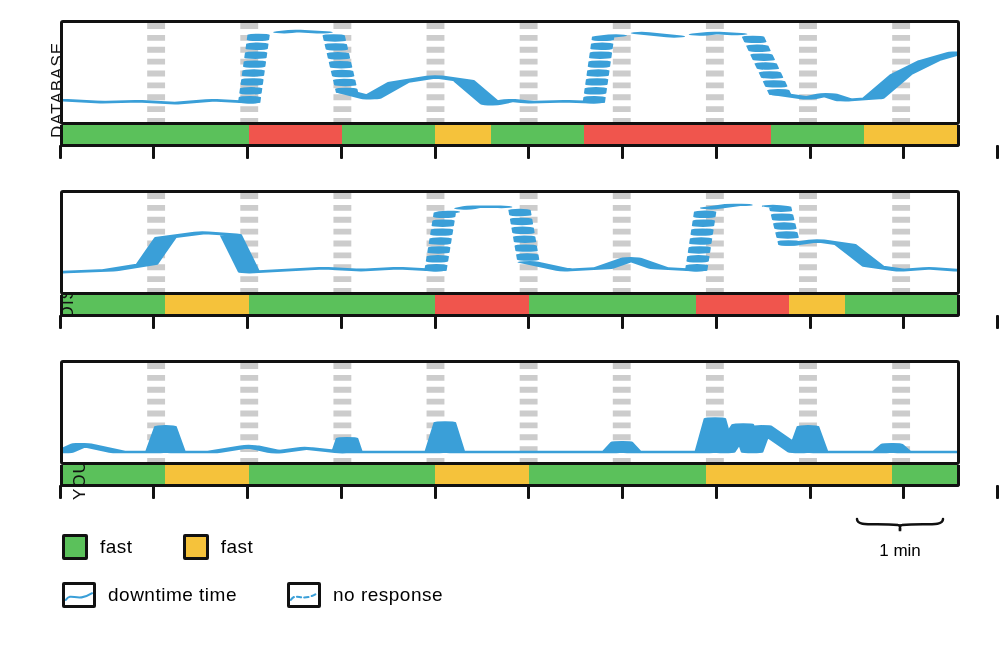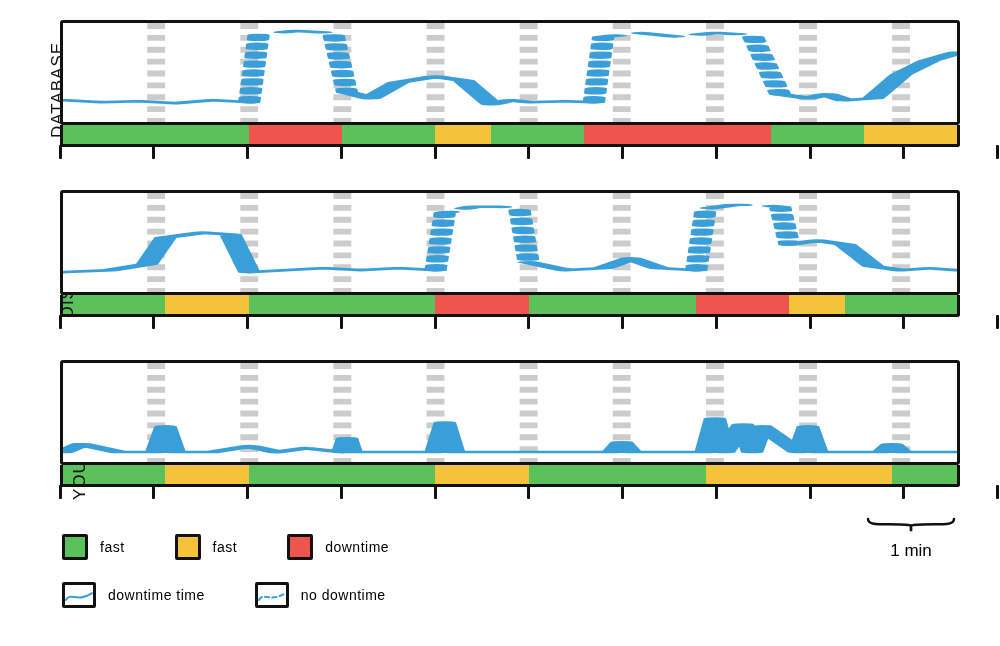--- a/index.html
+++ b/index.html
@@ -66,41 +66,41 @@
   }
   .legend {
     margin-top: 34px;
     padding-left: 2px;
   }
   .legend-row {
     display: flex;
     align-items: flex-start;
     gap: 50px;
     margin-bottom: 22px;
-    font-size: 14px;
+    font-size: 19px;
     letter-spacing: 0.5px;
   }
   .legend-item { display: flex; align-items: center; gap: 12px; }
   .swatch {
     width: 26px; height: 26px;
     border: 3px solid #111;
     border-radius: 2px;
   }
   .swatch-line {
     width: 34px; height: 26px;
     border: 3px solid #111;
     border-radius: 2px;
     background: #fff;
     position: relative;
     overflow: hidden;
   }
   .swatch-line svg { position: absolute; inset: 0; }
   .brace-wrap {
     position: absolute;
-    right: 44px;
+    right: 55px;
     width: 90px;
     text-align: center;
   }
   .brace-wrap svg path { stroke: #111; stroke-width: 2.5; fill: none; stroke-linecap: round; }
   .brace-label { font-size: 17px; margin-top: 2px; }
 </style>
 </head>
 <body>
 
 <div id="panels-container">
@@ -249,36 +249,32 @@
 <div class="legend">
   <div class="legend-row">
     <div class="legend-item">
       <div class="swatch fast"></div>
       <span>fast</span>
     </div>
     <div class="legend-item">
       <div class="swatch slow"></div>
       <span>fast</span>
     </div>
-    <div class="legend-item">
-      <div class="swatch down"></div>
-      <span>downtime</span>
-    </div>
   </div>
   <div class="legend-row">
     <div class="legend-item">
       <div class="swatch-line">
         <svg viewBox="0 0 34 26">
             <path d="M1,18 C8,8 14,22 33,10" class="respline"></path>
           </svg>
       </div>
       <span>downtime time</span>
     </div>
     <div class="legend-item">
       <div class="swatch-line">
         <svg viewBox="0 0 34 26">
             <path d="M1,18 C8,8 14,22 33,10" class="respline dashed"></path>
           </svg>
       </div>
-      <span>no downtime</span>
+      <span>no response</span>
     </div>
   </div>
 </div>
 
 </body></html>

